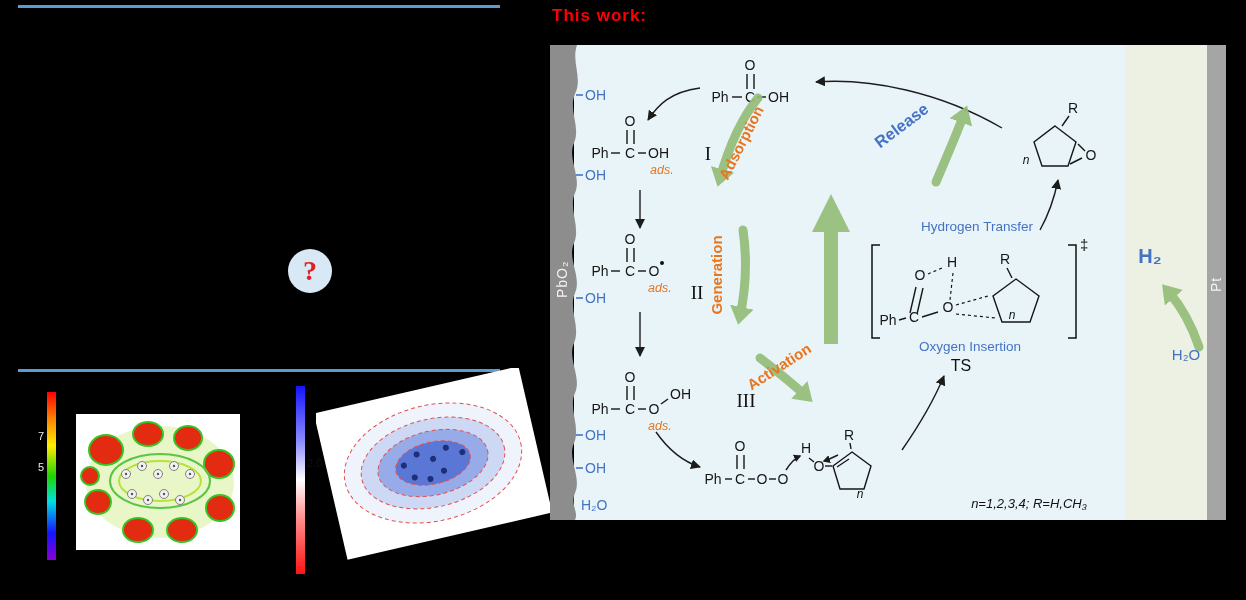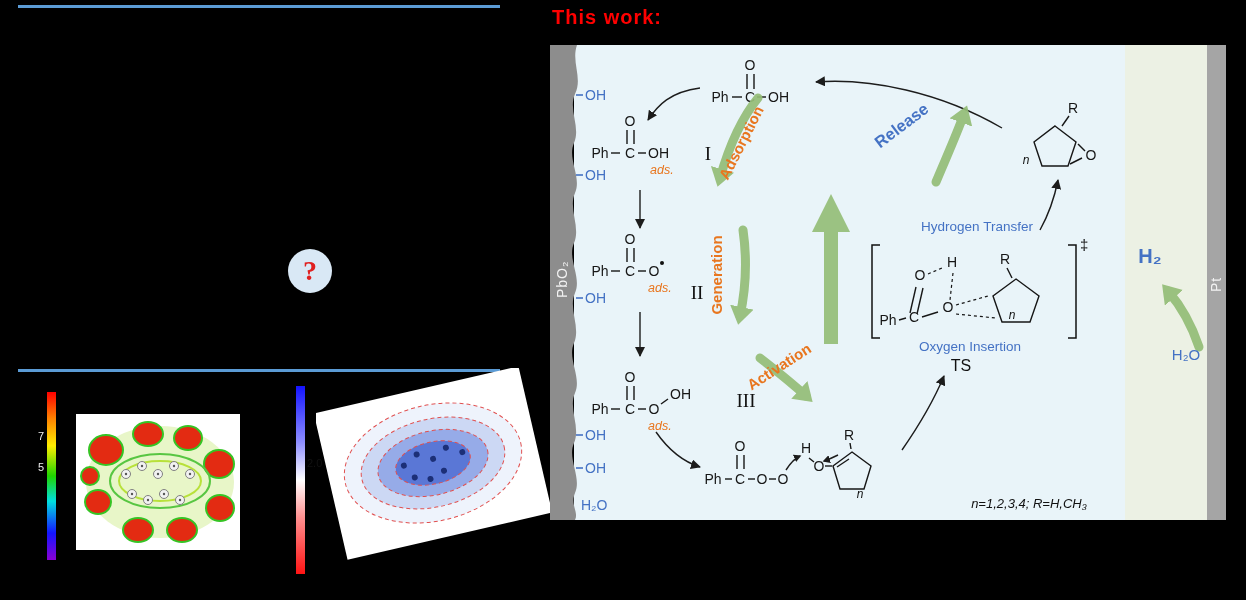--- a/index.html
+++ b/index.html
@@ -3,21 +3,21 @@
 <meta charset="utf-8">
 <style>
   html,body{margin:0;padding:0;background:#000;}
   #canvas{position:relative;width:1246px;height:600px;background:#000;overflow:hidden;
           font-family:"Liberation Sans",sans-serif;}
   .abs{position:absolute;}
   .rule{background:#5b9bd5;height:3px;width:482px;left:18px;}
   #q-circle{left:288px;top:249px;width:44px;height:44px;border-radius:50%;
             background:#d9e8f5;display:flex;align-items:center;justify-content:center;
             color:#e02020;font-family:"Liberation Serif",serif;font-weight:bold;font-size:28px;}
-  #work-title{left:552px;top:6px;color:#ff0000;font-weight:bold;font-size:20px;letter-spacing:1px;}
+  #work-title{left:552px;top:6px;color:#ff0000;font-weight:bold;font-size:17px;letter-spacing:1px;}
   #cbar-rainbow{left:47px;top:392px;width:9px;height:168px;
     background:linear-gradient(to bottom,#ff0000,#ff8400 16%,#ffee00 32%,#1fd400 50%,#00e0e0 65%,#1414ff 84%,#8a00d4 100%);}
   #cbar-bluered{left:296px;top:386px;width:9px;height:188px;
     background:linear-gradient(to bottom,#1414ff,#8e8eff 30%,#ffffff 50%,#ff9090 70%,#ff1414 100%);}
   .cb-lab{color:#eee;font-size:11px;width:14px;text-align:right;}
   #cbar2-lab{color:#111;font-size:11px;left:307px;top:457px;background:transparent;}
   
   svg text{font-family:"Liberation Sans",sans-serif;}
   .at{font-size:14px;fill:#161616;text-anchor:middle;}
   .as{text-anchor:start;}

